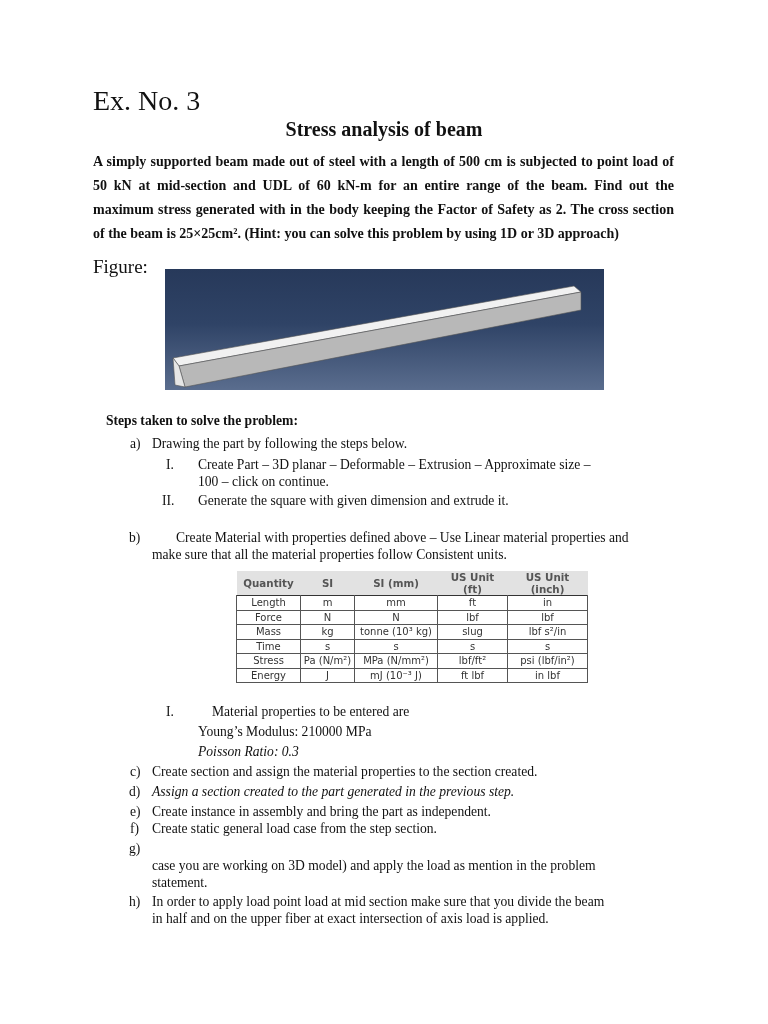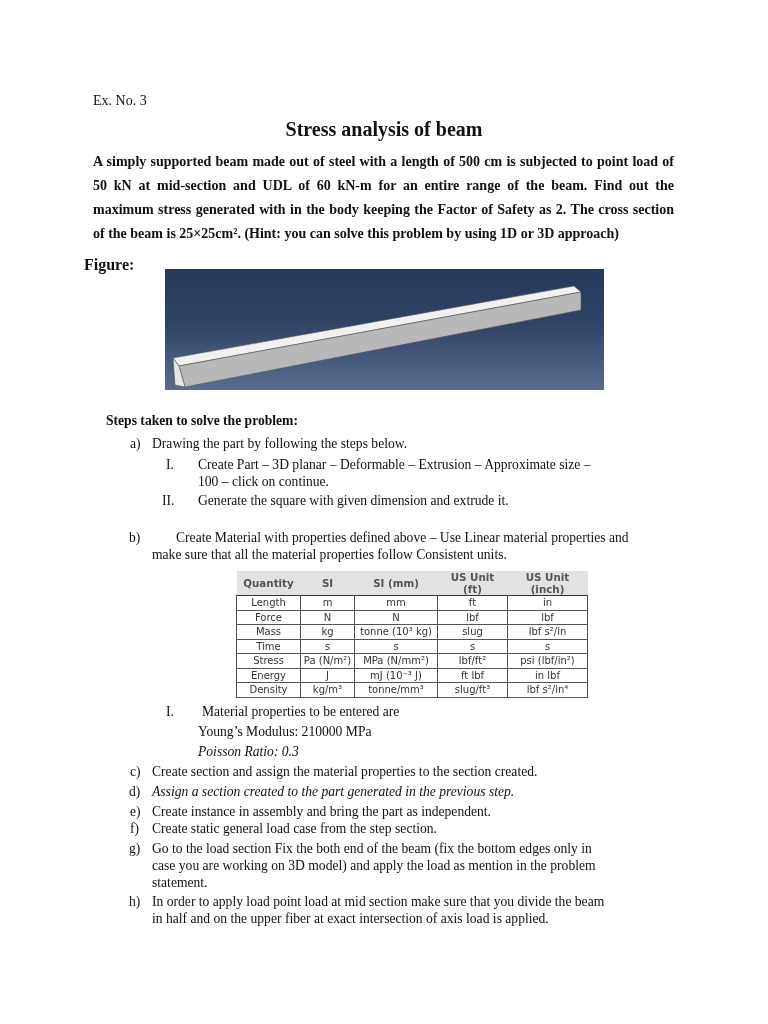--- a/index.html
+++ b/index.html
@@ -1,29 +1,29 @@
 <!DOCTYPE html>
 <html><head>
 <meta charset="utf-8">
 <style>
   html, body { margin: 0; padding: 0; background: #ffffff; }
   body {
     width: 768px; height: 1024px; position: relative; overflow: hidden;
     font-family: "Liberation Serif", "DejaVu Serif", serif; color: #111;
   }
   .abs { position: absolute; }
-  .exno { left: 93px; top: 88px; font-size: 14px; line-height: 26px; }
+  .exno { left: 93px; top: 88px; font-size: 28px; line-height: 26px; }
   .title { left: 0; width: 768px; top: 118px; text-align: center; font-weight: bold; font-size: 20px; line-height: 22px; }
   .para {
     left: 93px; top: 150px; width: 581px; font-size: 14px; line-height: 24px;
     text-align: justify;
     font-weight: bold;
   }
   .para .math { font-style: normal; }
-  .fig-label { left: 84px; top: 256px; font-weight: bold; font-size: 16px; }
+  .fig-label { left: 93px; top: 256px; font-weight: normal; font-size: 19px; }
 
   .figure {
     left: 165px; top: 269px; width: 439px; height: 121px;
     background: linear-gradient(to bottom, #27395a 0%, #2f4366 45%, #5a6d8e 100%);
     overflow: hidden;
   }
   .figure svg { display: block; }
 
   .steps-h { left: 106px; top: 413px; font-weight: bold; font-size: 13.6px; }
   .item { font-size: 13.6px; line-height: 17px; }
@@ -134,33 +134,26 @@
       <td>lbf/ft²</td>
       <td>psi (lbf/in²)</td>
     </tr>
     <tr>
       <td>Energy</td>
       <td>J</td>
       <td>mJ (10⁻³ J)</td>
       <td>ft lbf</td>
       <td>in lbf</td>
     </tr>
-    <tr>
-      <td>Density</td>
-      <td>kg/m³</td>
-      <td>tonne/mm³</td>
-      <td>slug/ft³</td>
-      <td>lbf s²/in⁴</td>
-    </tr>
   </tbody>
 </table>
 
 <div class="abs item" style="left:0;top:703px;width:768px;height:60px;">
   <span class="mk" style="left:166px;">I.</span>
-  <span class="txt" style="left:202px;top:0;">Material properties to be entered are</span>
+  <span class="txt" style="left:212px;top:0;">Material properties to be entered are</span>
   <span class="txt" style="left:198px;top:20px;">Young’s Modulus: 210000 MPa</span>
   <span class="txt" style="left:198px;top:40px;font-style:italic;">Poisson Ratio: 0.3</span>
 </div>
 
 <div class="abs item" style="left:0;top:763px;width:768px;height:18px;">
   <span class="mk" style="left:130px;">c)</span>
   <span class="txt" style="left:152px;">Create section and assign the material properties to the section created.</span>
 </div>
 <div class="abs item" style="left:0;top:783px;width:768px;height:18px;">
   <span class="mk" style="left:129px;">d)</span>
@@ -170,21 +163,20 @@
   <span class="mk" style="left:130px;">e)</span>
   <span class="txt" style="left:152px;">Create instance in assembly and bring the part as independent.</span>
 </div>
 <div class="abs item" style="left:0;top:820px;width:768px;height:18px;">
   <span class="mk" style="left:130px;">f)</span>
   <span class="txt" style="left:152px;">Create static general load case from the step section.</span>
 </div>
 
 <div class="abs item" style="left:0;top:840px;width:768px;height:54px;">
   <span class="mk" style="left:129px;">g)</span>
-  <span class="txt" style="left:152px;top:0;">Go to the load section Fix the both end of the beam (fix the bottom edges only in</span>
   <span class="txt" style="left:152px;top:17px;">case you are working on 3D model) and apply the load as mention in the problem</span>
   <span class="txt" style="left:152px;top:34px;">statement.</span>
 </div>
 
 <div class="abs item" style="left:0;top:893px;width:768px;height:36px;">
   <span class="mk" style="left:129px;">h)</span>
   <span class="txt" style="left:152px;top:0;">In order to apply load point load at mid section make sure that you divide the beam</span>
   <span class="txt" style="left:152px;top:17px;">in half and on the upper fiber at exact intersection of axis load is applied.</span>
 </div>
 

